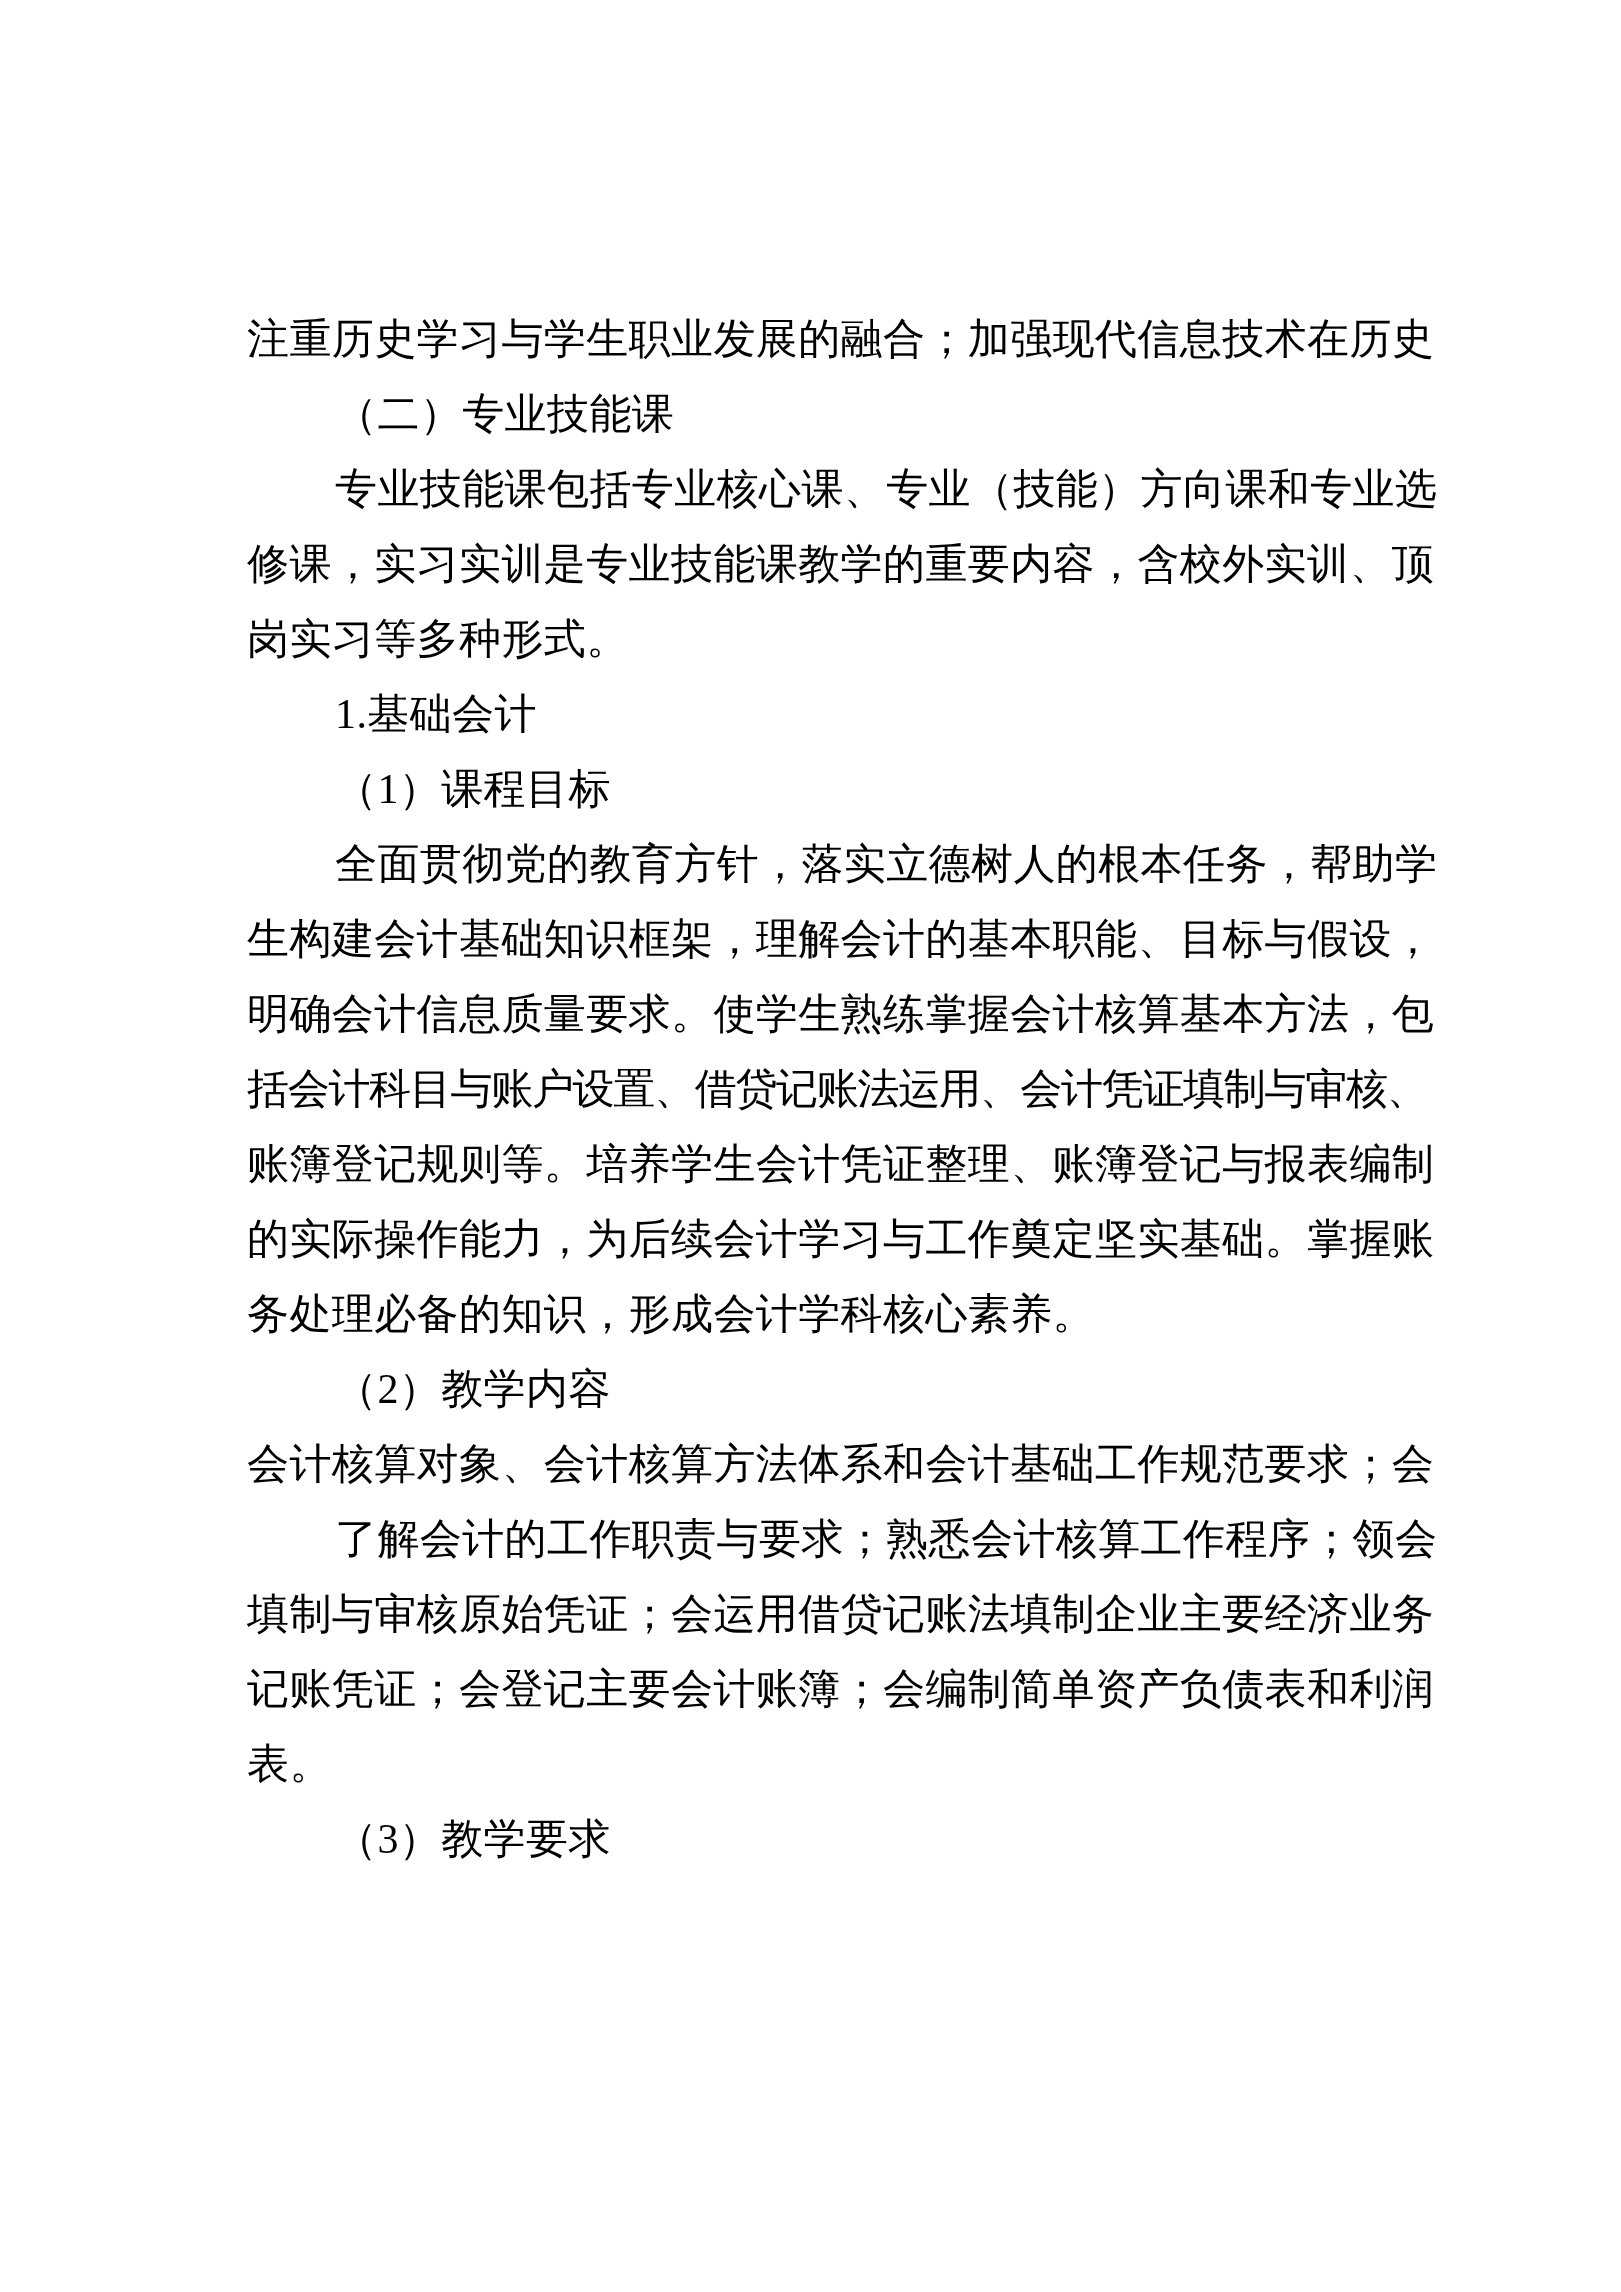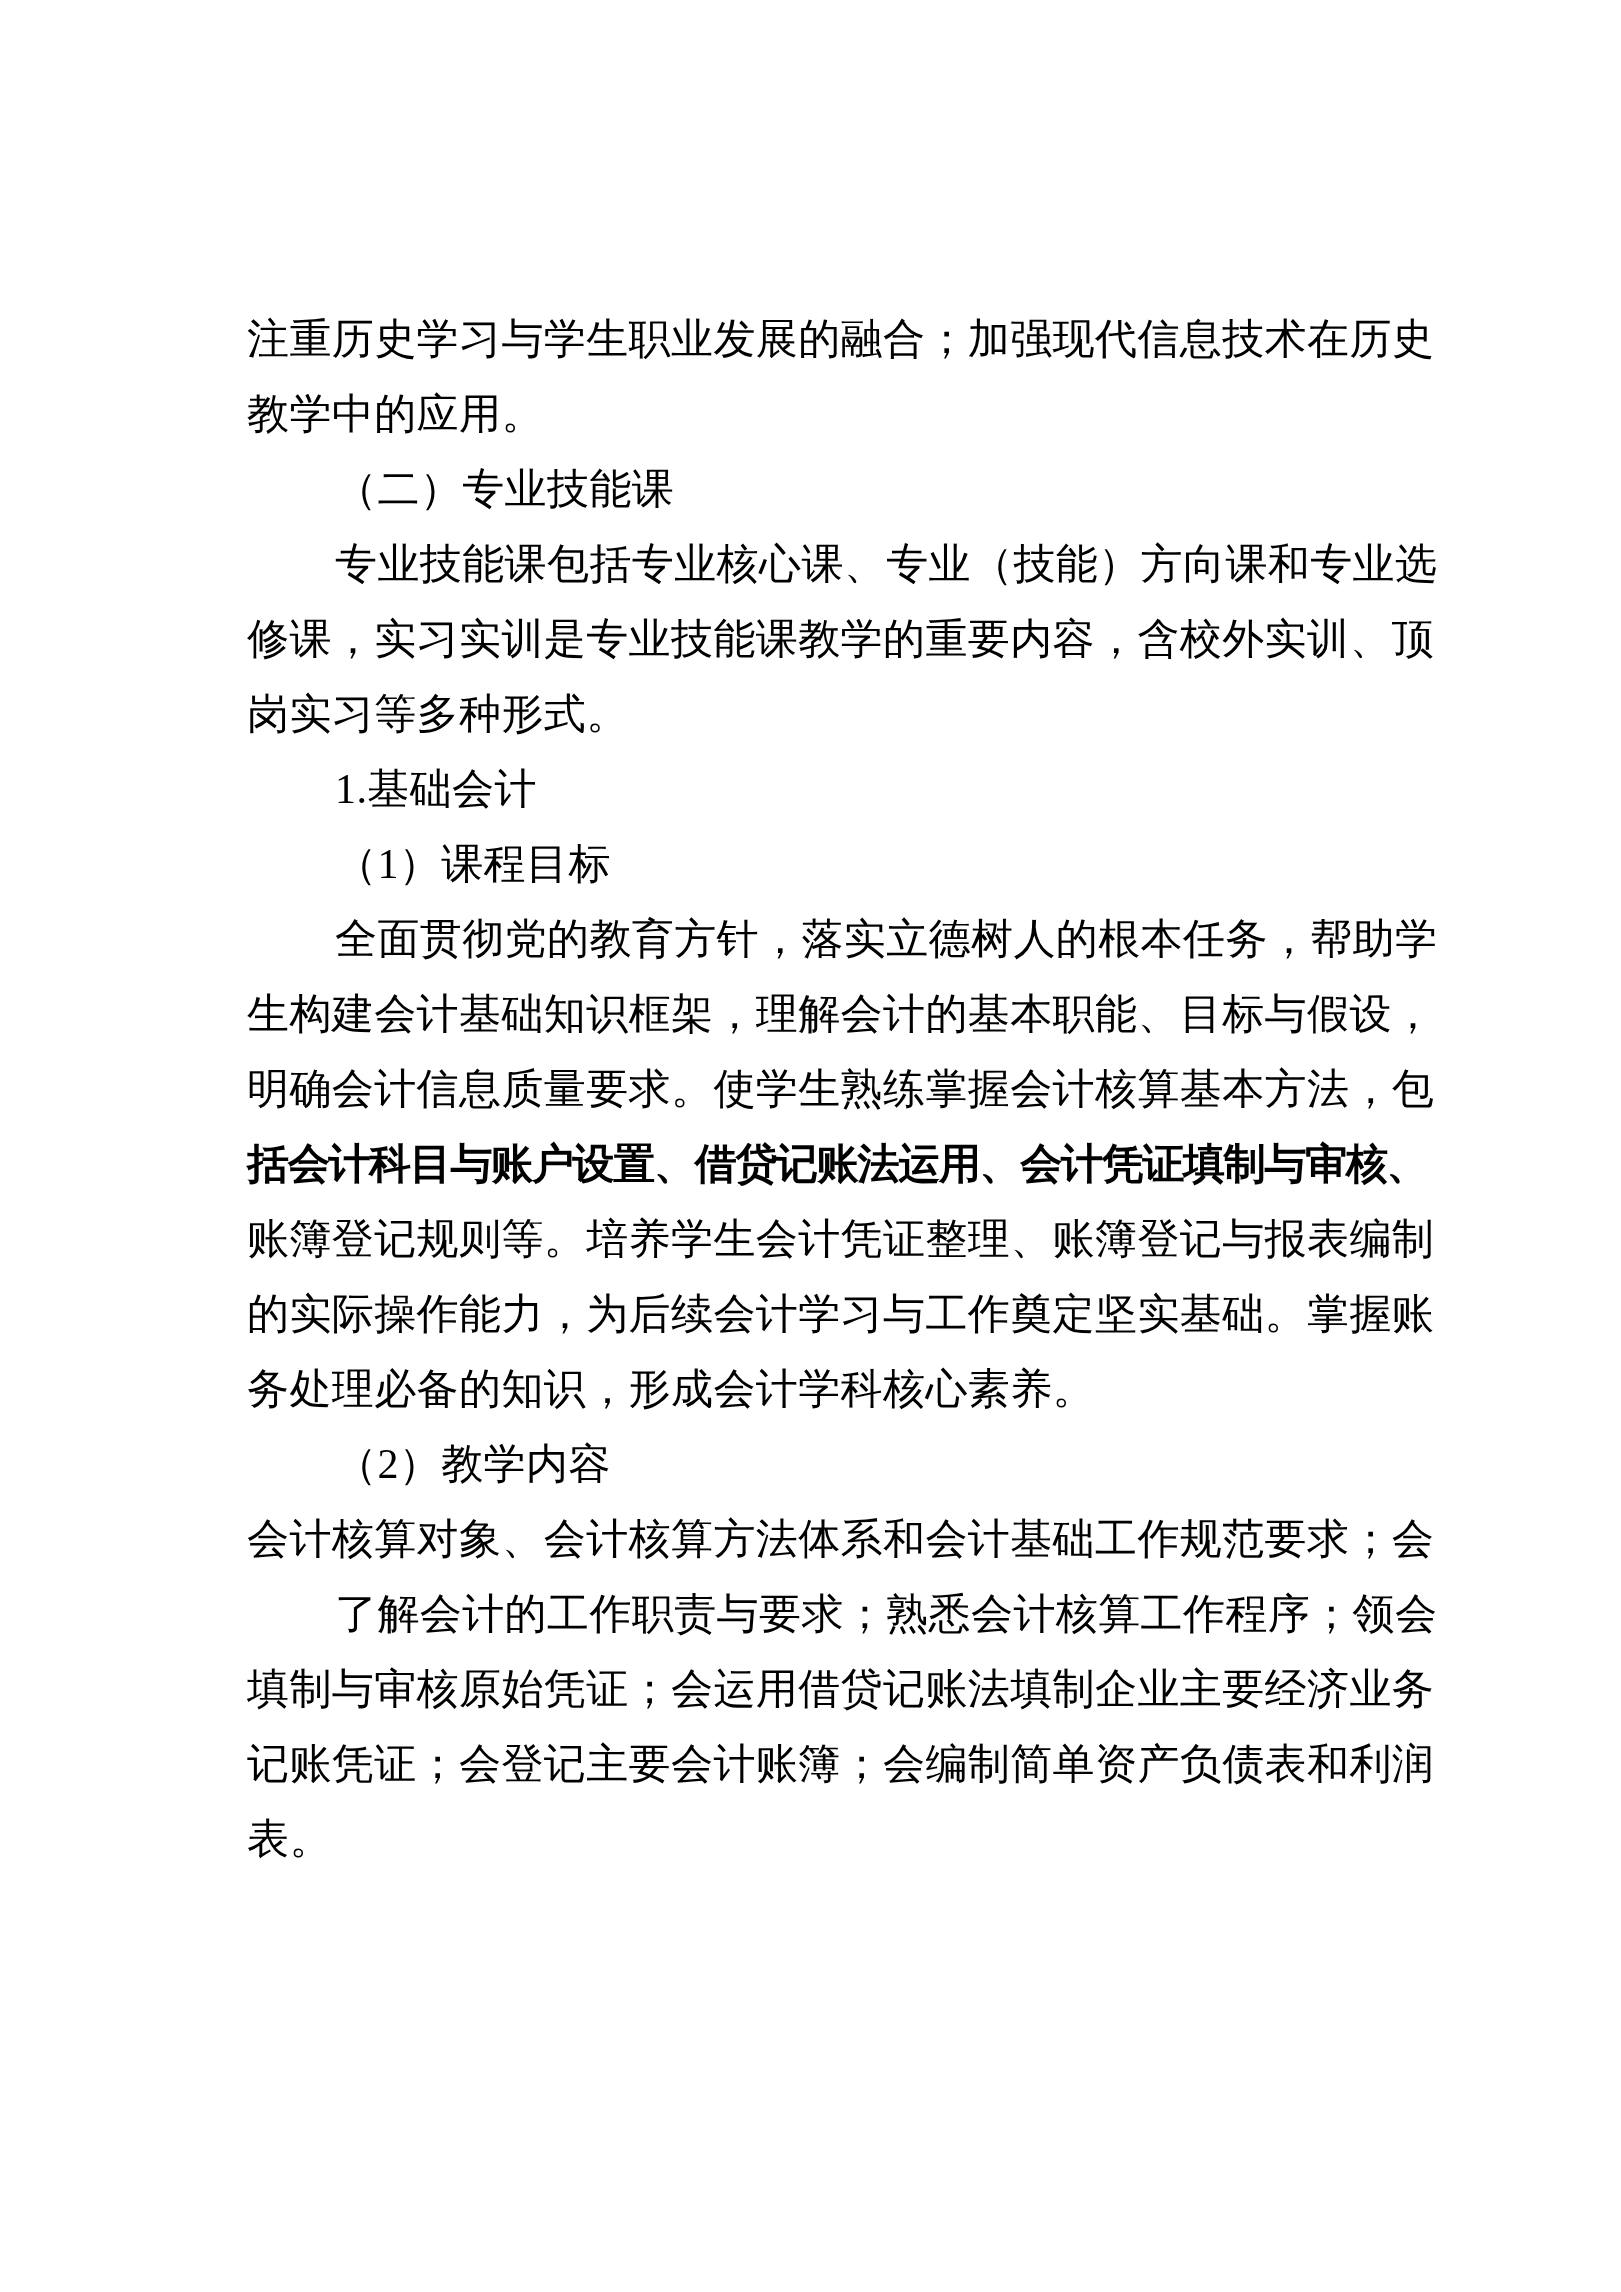--- a/index.html
+++ b/index.html
@@ -34,40 +34,38 @@
     font-weight: 400;
   }
   .indent {
     text-indent: 88px;
   }
   .h {
     font-weight: 400;
   }
   .tight {
     letter-spacing: -1.3px;
-    font-weight: bold;
   }
   .page-num {
     position: absolute;
     top: 2058px;
     right: 208px;
     font-size: 46px;
     line-height: 39px;
     letter-spacing: 2px;
     word-spacing: 9.8px;
     color: #000000;
   }
 </style>
 </head>
 <body>
 
 <div class="page">
   <div class="doc-body">
     <p class="line">注重历史学习与学生职业发展的融合；加强现代信息技术在历史</p>
-    <p class="line">教学中的应用。</p>
     <p class="line indent h">（二）专业技能课</p>
     <p class="line indent">专业技能课包括专业核心课、专业（技能）方向课和专业选</p>
     <p class="line">修课，实习实训是专业技能课教学的重要内容，含校外实训、顶</p>
     <p class="line">岗实习等多种形式。</p>
     <p class="line indent h">1.基础会计</p>
     <p class="line indent">（1）课程目标</p>
     <p class="line indent">全面贯彻党的教育方针，落实立德树人的根本任务，帮助学</p>
     <p class="line">生构建会计基础知识框架，理解会计的基本职能、目标与假设，</p>
     <p class="line">明确会计信息质量要求。使学生熟练掌握会计核算基本方法，包</p>
     <p class="line tight">括会计科目与账户设置、借贷记账法运用、会计凭证填制与审核、</p>

